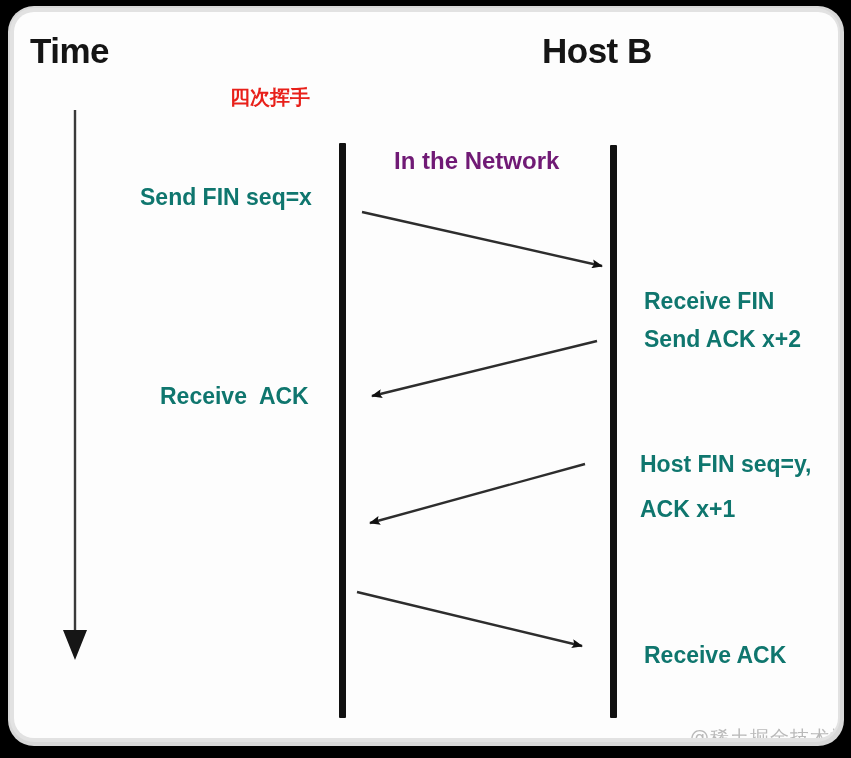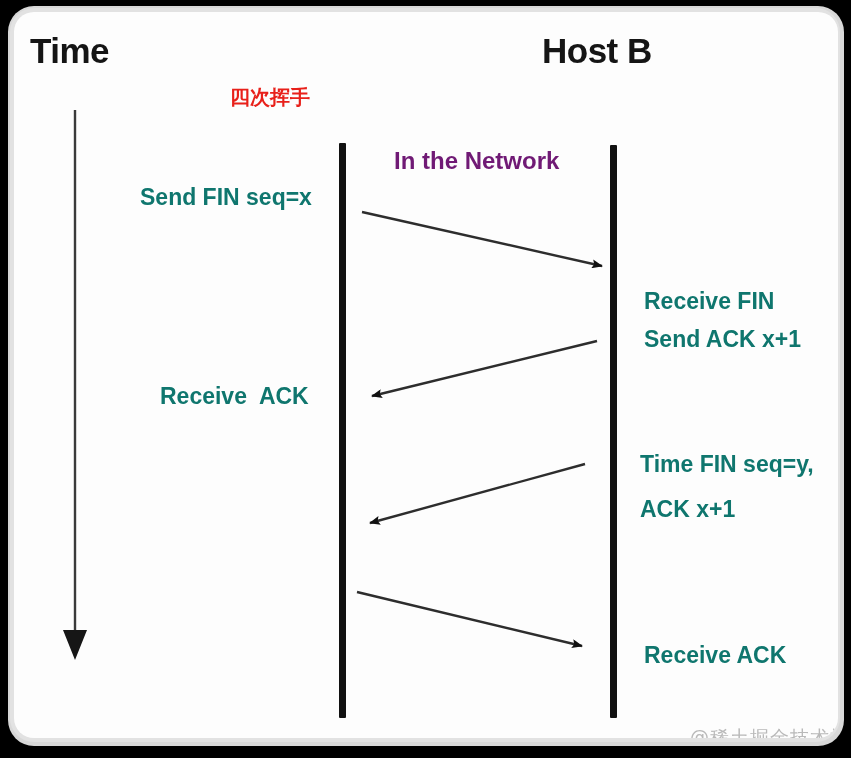--- a/index.html
+++ b/index.html
@@ -126,23 +126,23 @@
       <div class="lifeline" style="left:610px; top:145px; height:573px;"></div>
 
       <div class="lbl msg" style="left:140px; top:184px;">Send FIN seq=x</div>
 
       <div class="lbl msg" style="left:160px; top:383px;">Receive  ACK</div>
 
 
 
       <div class="lbl msg" style="left:644px; top:256px;margin-top:32px;">Receive FIN</div>
 
-      <div class="lbl msg" style="left:644px; top:326px;">Send ACK x+1</div>
+      <div class="lbl msg" style="left:644px; top:326px;">Send ACK x+2</div>
 
-      <div class="lbl msg" style="left:640px; top:451px;">Time FIN seq=y,</div>
+      <div class="lbl msg" style="left:640px; top:451px;">Host FIN seq=y,</div>
 
       <div class="lbl msg" style="left:640px; top:496px;">ACK x+1</div>
 
       <div class="lbl msg" style="left:644px; top:642px;">Receive ACK</div>
 
       <svg class="arrows" viewBox="0 0 851 758" xmlns="http://www.w3.org/2000/svg">
         <defs>
           <marker id="ah-r" markerWidth="11" markerHeight="9" refX="10" refY="4.5" orient="auto" markerUnits="userSpaceOnUse">
             <path d="M0,0 L11,4.5 L0,9 L2,4.5 Z" fill="#111111"></path>
           </marker>

